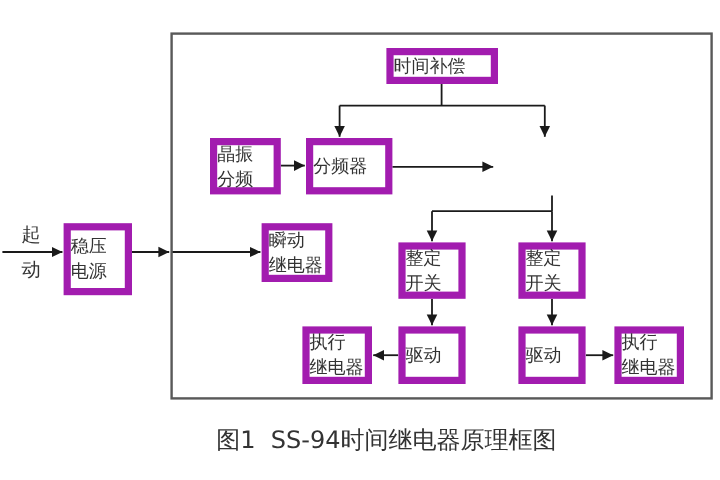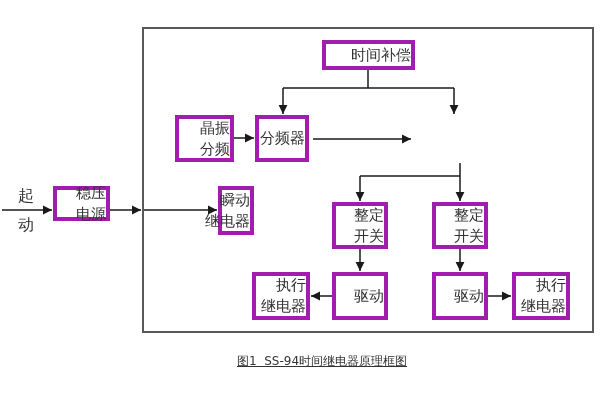--- a/index.html
+++ b/index.html
@@ -28,25 +28,25 @@
   }
   svg.wires {
     position: absolute;
     left: 0;
     top: 0;
     pointer-events: none;
   }
   .box {
     position: absolute;
     box-sizing: border-box;
-    border: 4px solid #a21caf;
+    border: 6px solid #a21caf;
     background: #ffffff;
     display: flex;
     flex-direction: column;
-    align-items: flex-end;
+    align-items: flex-start;
     justify-content: center;
     font-size: 15px;
     line-height: 21px;
     color: #333333;
     text-align: center;
     white-space: nowrap;
   }
   .start-label {
     position: absolute;
     left: 10px;
@@ -59,24 +59,23 @@
     font-size: 16px;
     line-height: 20px;
     color: #333333;
   }
   .caption {
     position: absolute;
     left: 44px;
     top: 353px;
     width: 556px;
     text-align: center;
-    font-size: 12px;
+    font-size: 20px;
     color: #333333;
     white-space: pre;
-    text-decoration: underline;
   }
 </style>
 </head>
 <body>
 
 <div class="canvas">
 
   <svg class="wires" width="600" height="400" viewBox="0 0 600 400">
     <defs>
       <marker id="ah" markerUnits="userSpaceOnUse" markerWidth="10" markerHeight="10" refX="9" refY="5" orient="auto">
@@ -113,31 +112,31 @@
 
   <div class="box" style="left:322px;top:40px;width:93px;height:30px">
     <span>时间补偿</span>
   </div>
 
   <div class="box" style="left:175px;top:115px;width:59px;height:47px">
     <span>晶振</span>
     <span>分频</span>
   </div>
 
-  <div class="box" style="left:255px;top:115px;width:54px;height:47px">
+  <div class="box" style="left:255px;top:115px;width:72px;height:47px">
     <span>分频器</span>
   </div>
 
 
-  <div class="box" style="left:53px;top:186px;width:57px;height:35px">
+  <div class="box" style="left:53px;top:186px;width:57px;height:60px">
     <span>稳压</span>
     <span>电源</span>
   </div>
 
-  <div class="box" style="left:218px;top:186px;width:36px;height:49px">
+  <div class="box" style="left:218px;top:186px;width:59px;height:49px">
     <span>瞬动</span>
     <span>继电器</span>
   </div>
 
   <div class="box" style="left:332px;top:202px;width:56px;height:47px">
     <span>整定</span>
     <span>开关</span>
   </div>
 
   <div class="box" style="left:432px;top:202px;width:56px;height:47px">

